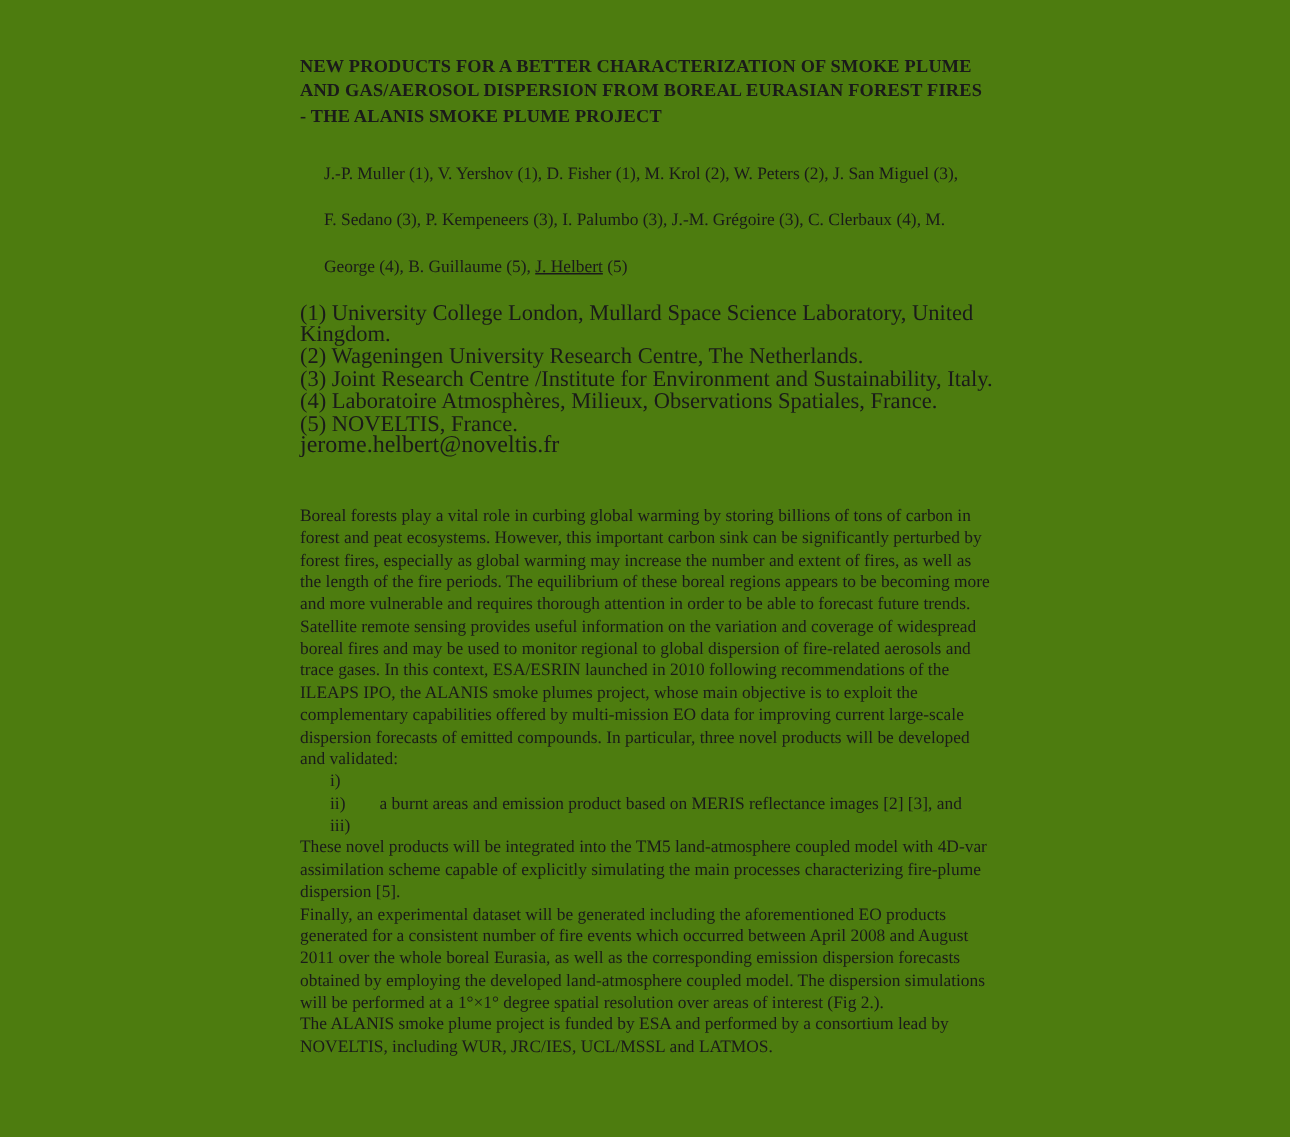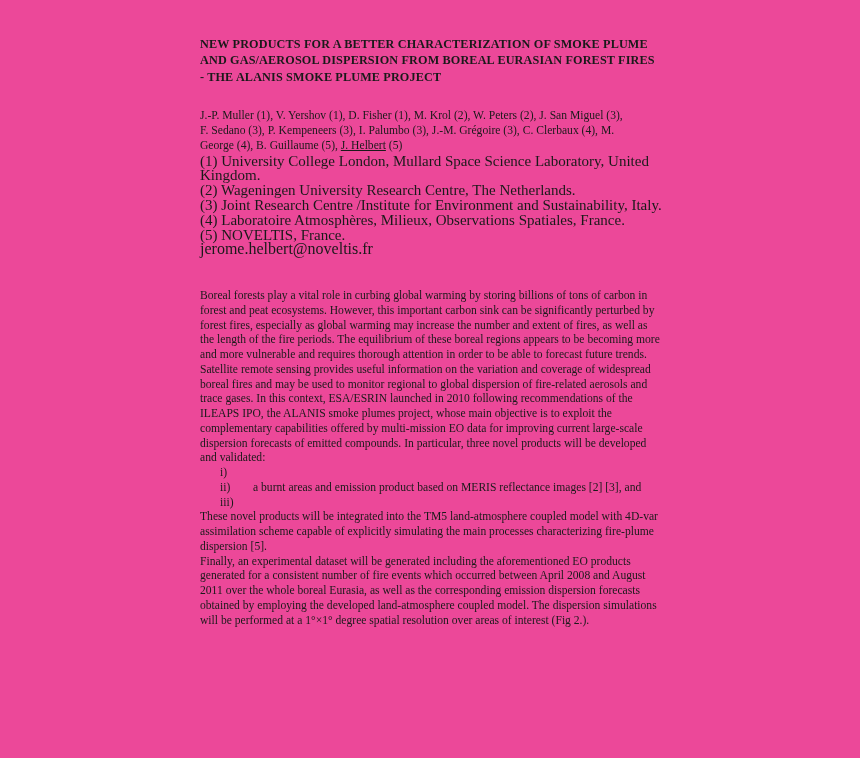--- a/index.html
+++ b/index.html
@@ -12,21 +12,21 @@
     height: 758px;
     overflow: hidden;
     font-family: "Liberation Serif", "DejaVu Serif", serif;
     color: #1a1a1a;
     -webkit-font-smoothing: none;
   }
   .page {
     position: relative;
     width: 860px;
     height: 758px;
-    background: #ec4899;
+    background: #4d7c0f;
   }
   .content {
     position: absolute;
     left: 200px;
     top: 36px;
     width: 462px;
   }
   .doc-title {
     font-size: 12.2px;
     font-weight: bold;
@@ -34,21 +34,21 @@
     letter-spacing: 0.15px;
     margin: 0;
     text-align: left;
   }
   .authors-block {
     margin-top: 24px;
     font-size: 11.6px;
     line-height: 14.8px;
   }
   .authors-line {
-    margin: 0;
+    margin: 16px;
     text-align: left;
   }
   .underlined-author {
     text-decoration: underline;
   }
   .affiliations {
     margin: 0;
     font-size: 15px;
     line-height: 14.8px;
   }
@@ -125,16 +125,17 @@
           <span class="roman-marker">ii)</span>
           <span class="roman-text">a burnt areas and emission product based on MERIS reflectance images [2] [3], and</span>
         </li>
         <li class="roman-item">
           <span class="roman-marker">iii)</span>
         </li>
       </ul>
 
       <p class="para">These novel products will be integrated into the TM5 land-atmosphere coupled model with 4D-var assimilation scheme capable of explicitly simulating the main processes characterizing fire-plume dispersion [5].</p>
       <p class="para">Finally, an experimental dataset will be generated including the aforementioned EO products generated for a consistent number of fire events which occurred between April 2008 and August 2011 over the whole boreal Eurasia, as well as the corresponding emission dispersion forecasts obtained by employing the developed land-atmosphere coupled model. The dispersion simulations will be performed at a 1°×1° degree spatial resolution over areas of interest (Fig 2.).</p>
+      <p class="para">The ALANIS smoke plume project is funded by ESA and performed by a consortium lead by NOVELTIS, including WUR, JRC/IES, UCL/MSSL and LATMOS.</p>
     </div>
 
   </div>
 </div>
 
 </body></html>

